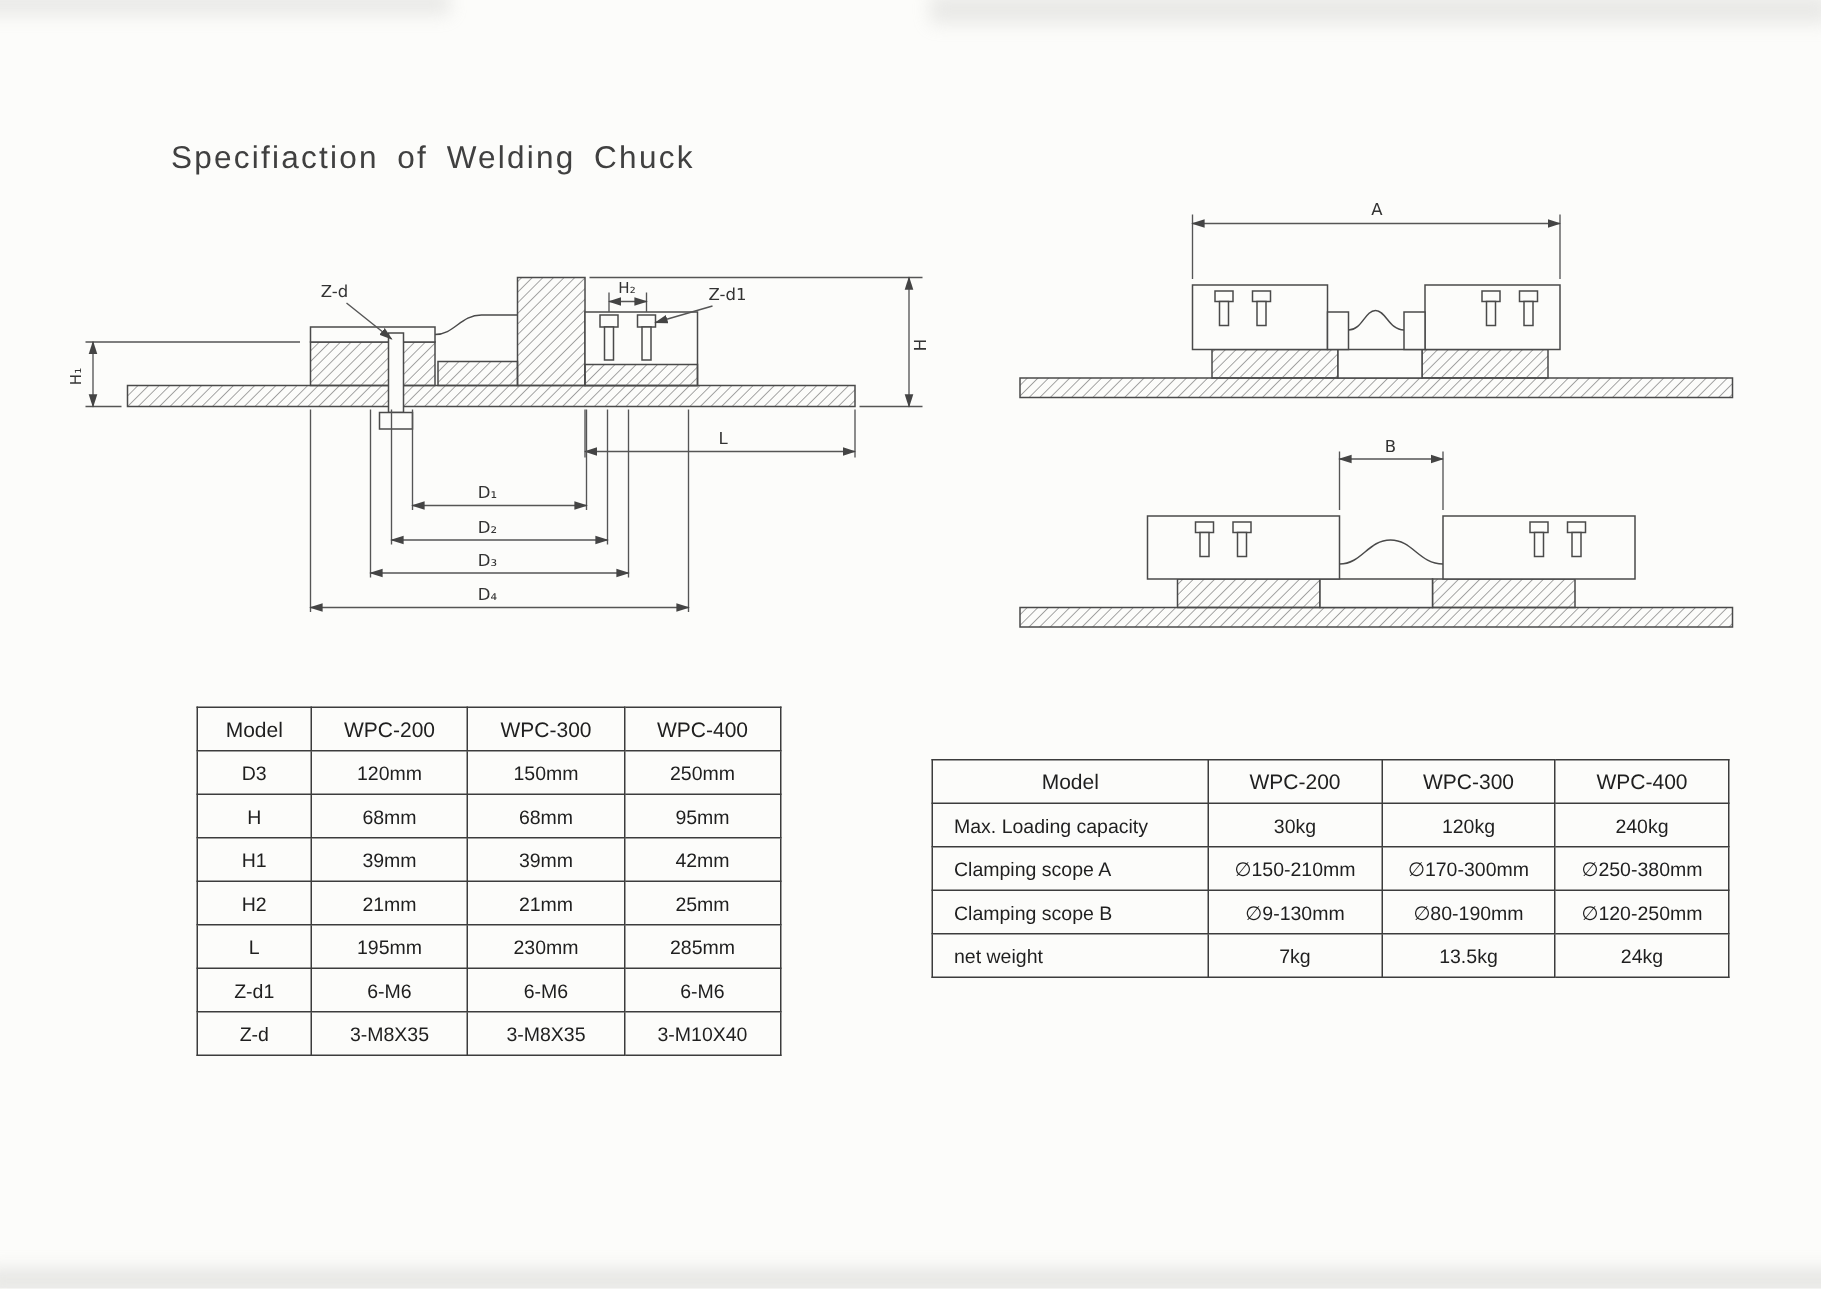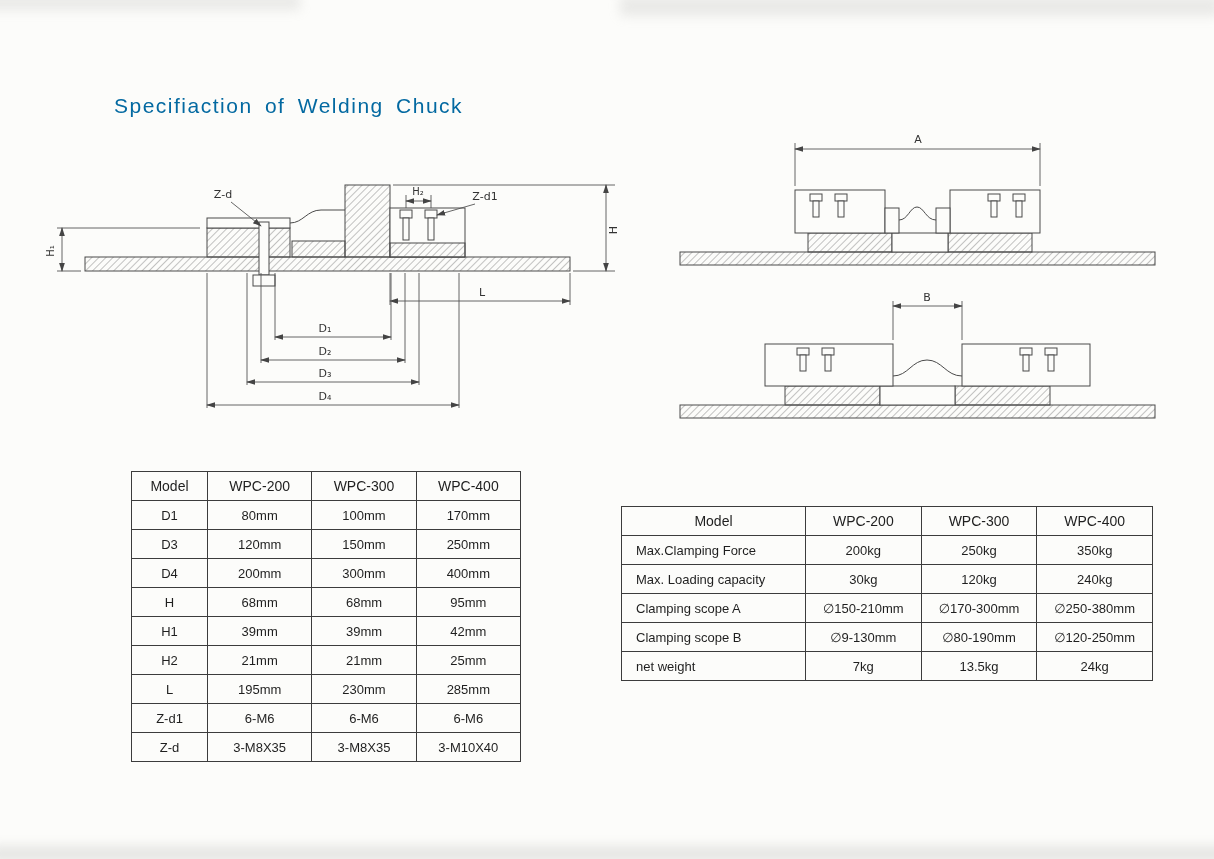--- a/index.html
+++ b/index.html
@@ -11,21 +11,21 @@
     color:#222;
     overflow:hidden;
   }
   .scan-artifact { position:absolute; background:#b9b9b6; filter:blur(6px); opacity:.28; pointer-events:none; }
   .art-top-left { left:-20px; top:-6px; width:320px; height:16px; }
   .art-top-right { left:620px; top:-4px; width:600px; height:20px; }
   .art-bottom { left:-10px; top:846px; width:1240px; height:16px; opacity:.33; }
 
   .page-title {
     position:absolute; left:114px; top:94px;
-    font-size:21px; font-weight:400; color:#0369a1;
+    font-size:21px; font-weight:400; color:#404040;
     letter-spacing:1.5px; word-spacing:5px;
   }
 
   svg { position:absolute; }
   svg text { font-family:"DejaVu Sans", sans-serif; fill:#333; }
   .draw-left   { left:45px;  top:148px; }
   .draw-rtop   { left:660px; top:128px; }
   .draw-rbot   { left:660px; top:288px; }
 
   table { position:absolute; border-collapse:collapse; table-layout:fixed;padding-left:28px; }
@@ -227,36 +227,24 @@
       <col>
     </colgroup>
   <tbody>
       <tr>
     <th>Model</th>
     <th class="wpc">WPC-200</th>
     <th class="wpc">WPC-300</th>
     <th class="wpc">WPC-400</th>
   </tr>
   <tr>
-    <td>D1</td>
-    <td>80mm</td>
-    <td>100mm</td>
-    <td>170mm</td>
-  </tr>
-  <tr>
     <td>D3</td>
     <td>120mm</td>
     <td>150mm</td>
     <td>250mm</td>
-  </tr>
-  <tr>
-    <td>D4</td>
-    <td>200mm</td>
-    <td>300mm</td>
-    <td>400mm</td>
   </tr>
   <tr>
     <td>H</td>
     <td>68mm</td>
     <td>68mm</td>
     <td>95mm</td>
   </tr>
   <tr>
     <td>H1</td>
     <td>39mm</td>
@@ -298,26 +286,20 @@
       <col>
     </colgroup>
   <tbody>
       <tr>
     <th>Model</th>
     <th class="wpc">WPC-200</th>
     <th class="wpc">WPC-300</th>
     <th class="wpc">WPC-400</th>
   </tr>
   <tr>
-    <td class="row-label">Max.Clamping Force</td>
-    <td>200kg</td>
-    <td>250kg</td>
-    <td>350kg</td>
-  </tr>
-  <tr>
     <td class="row-label">Max. Loading capacity</td>
     <td>30kg</td>
     <td>120kg</td>
     <td>240kg</td>
   </tr>
   <tr>
     <td class="row-label">Clamping scope A</td>
     <td>∅150-210mm</td>
     <td>∅170-300mm</td>
     <td>∅250-380mm</td>

